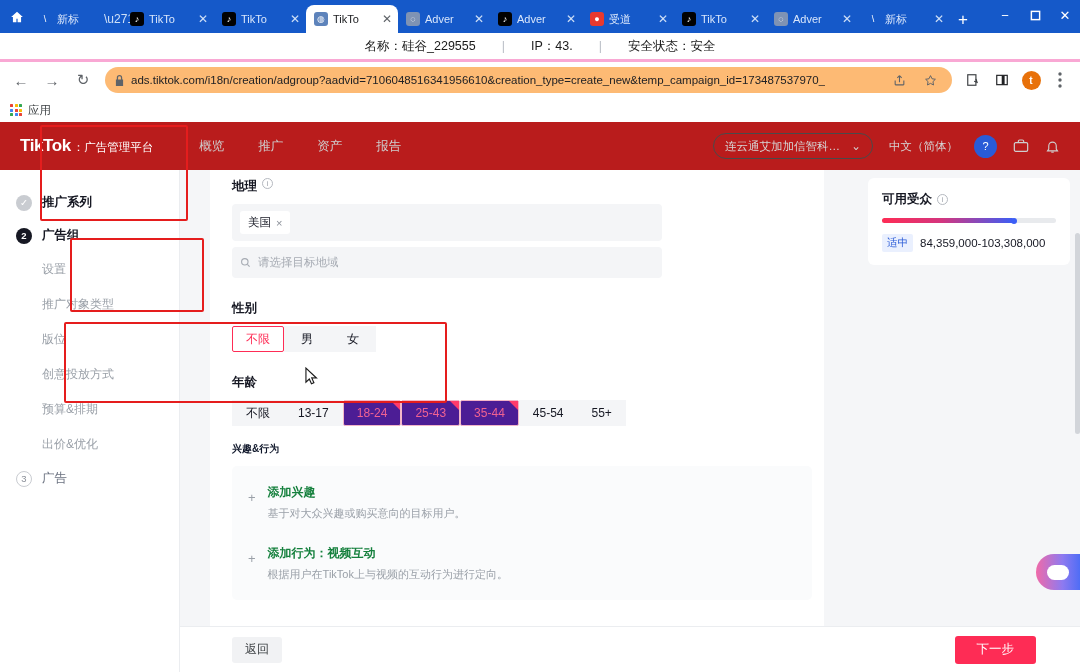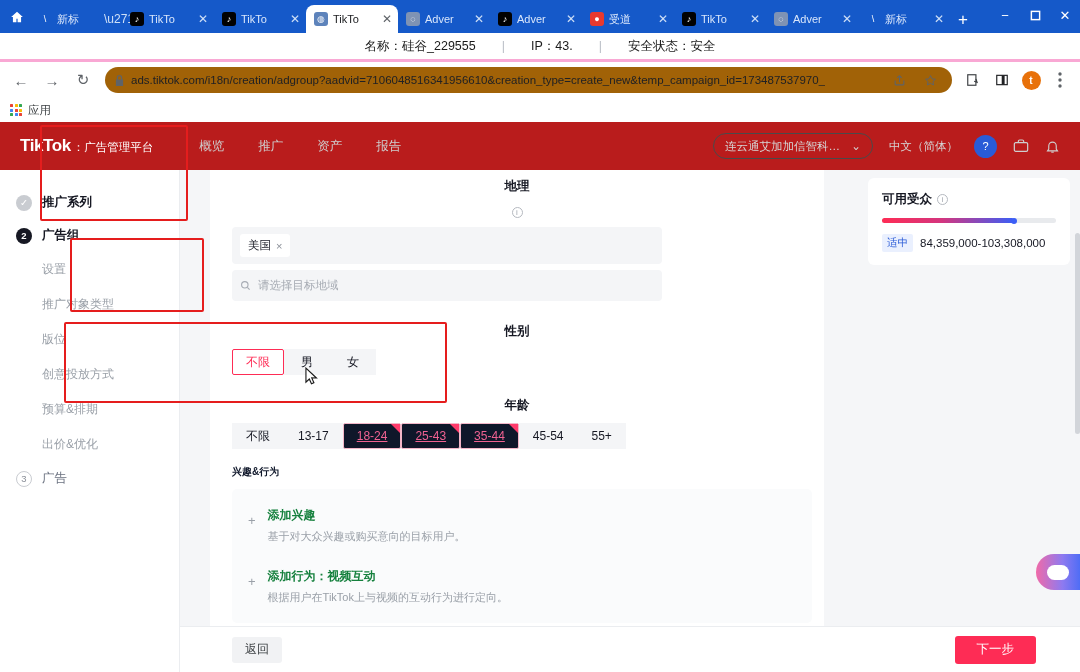--- a/index.html
+++ b/index.html
@@ -52,21 +52,21 @@
   }
   .infobar .sep { color: #b9bec6; }
 
   .navbar {
     background: #ffffff; height: 36px; display: flex; align-items: center; gap: 5px;
     padding: 0 8px; flex: 0 0 36px;
   }
   .navicon { width: 26px; height: 26px; display: flex; align-items: center; justify-content: center;
     color: #5f6368; font-size: 15px; border-radius: 50%; }
   .omnibox {
-    flex: 1; height: 26px; background: #a16207; border-radius: 13px;
+    flex: 1; height: 26px; background: #fdba74; border-radius: 13px;
     display: flex; align-items: center; padding: 0 10px; gap: 7px; font-size: 11.5px; color: #202124;
     overflow: hidden; margin: 0 4px;
   }
   .omnibox .url { white-space: nowrap; overflow: hidden; text-overflow: ellipsis; }
   .toolicon { width: 24px; height: 24px; display: flex; align-items: center; justify-content: center;
     color: #5f6368; font-size: 13px; }
   .avatar-btn { width: 19px; height: 19px; border-radius: 50%; background: #e8710a; color: #fff;
     display: flex; align-items: center; justify-content: center; font-size: 10px; font-weight: bold; }
 
   .bookmarkbar {
@@ -119,40 +119,40 @@
   .side-step.idle-txt { color: #6b7280; }
   .side-sub { padding: 9px 16px 9px 42px; font-size: 12px; color: #9aa0a8; }
 
   
   .main-scroll { flex: 1; position: relative; overflow: hidden; background: #f5f6f8; }
   .form-card {
     position: absolute; left: 30px; right: 44px; top: -6px; bottom: 0;
     background: #ffffff; border-radius: 6px; padding: 14px 22px 0 22px;
   }
   .field-label { font-size: 12.5px; color: #161823; font-weight: bold; display: flex;
-    align-items: center; gap: 12px; margin-bottom: 9px; flex-direction: column; }
+    gap: 5px; margin-bottom: 9px; }
   .info-dot { width: 11px; height: 11px; border-radius: 50%; border: 1px solid #b5b9c0;
     color: #a2a7af; font-size: 8px; display: inline-flex; align-items: center; justify-content: center;
     font-weight: normal; }
 
   .geo-box { background: #f4f5f7; border-radius: 4px; padding: 7px 8px; width: 430px; }
   .geo-tag { display: inline-flex; align-items: center; gap: 5px; background: #fff;
     border-radius: 3px; padding: 4px 8px; font-size: 11.5px; color: #161823; }
   .geo-tag .x { color: #8a8f98; font-size: 11px; }
   .geo-search { background: #f4f5f7; border-radius: 4px; margin-top: 6px; padding: 8px;
     width: 430px; display: flex; align-items: center; gap: 7px; color: #a6abb3; font-size: 11.5px; }
 
   .seg { display: inline-flex; }
   .seg .opt {
     height: 26px; min-width: 46px; padding: 0 13px; display: flex; align-items: center;
     justify-content: center; font-size: 12px; color: #161823; background: #f4f5f7;
     border: 1px solid transparent; position: relative;
   }
   .seg .opt.sel { background: #fff; color: #fe2c55; border: 1px solid #fe2c55; border-radius: 2px; z-index: 2; }
-  .seg .opt.sel.multi { color: #f06292; border-color: #f3b6c8; background: #0f172a; text-decoration: underline; }
+  .seg .opt.sel.multi { color: #f06292; border-color: #f3b6c8; background: #4c1d95; }
   .seg .opt.sel.multi::after {
     content: ""; position: absolute; top: 0; right: 0; width: 0; height: 0;
     border-style: solid; border-width: 0 9px 9px 0; border-color: transparent #ff3b6b transparent transparent;
   }
 
   .section-title { font-size: 10px; font-weight: bold; color: #0f172a; margin: 16px 0 10px 0; }
   .ib-panel { background: #fafbfc; border-radius: 5px; padding: 6px 0; width: 580px; }
   .ib-item { display: flex; gap: 12px; padding: 12px 16px; }
   .ib-plus { color: #9aa0a8; font-size: 13px; line-height: 1; padding-top: 7px; }
   .ib-title { font-size: 12px; font-weight: bold; color: #15803d; }

